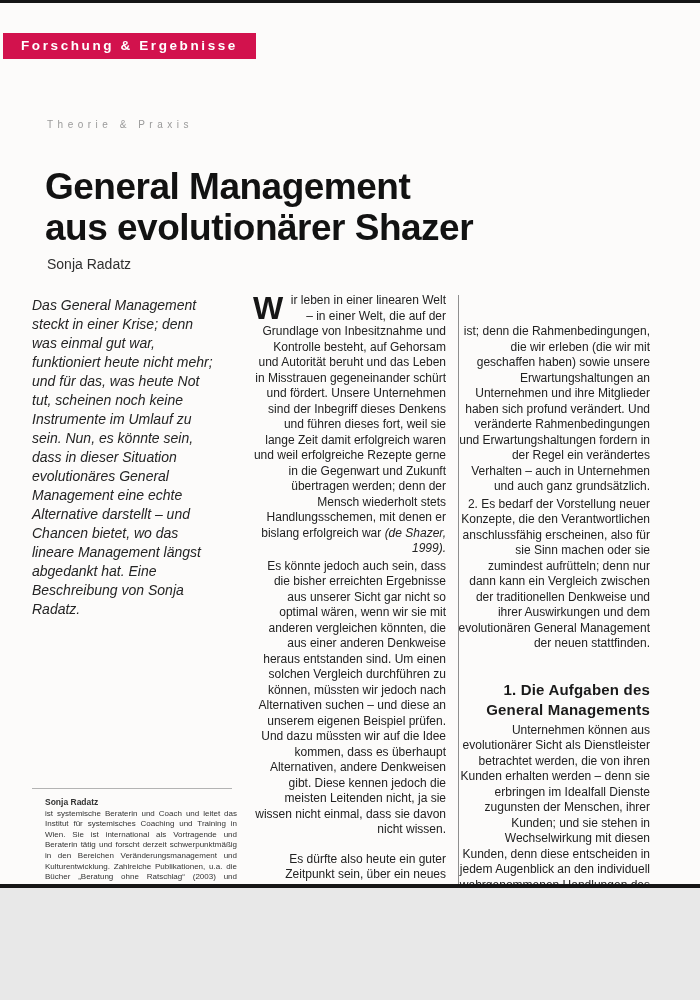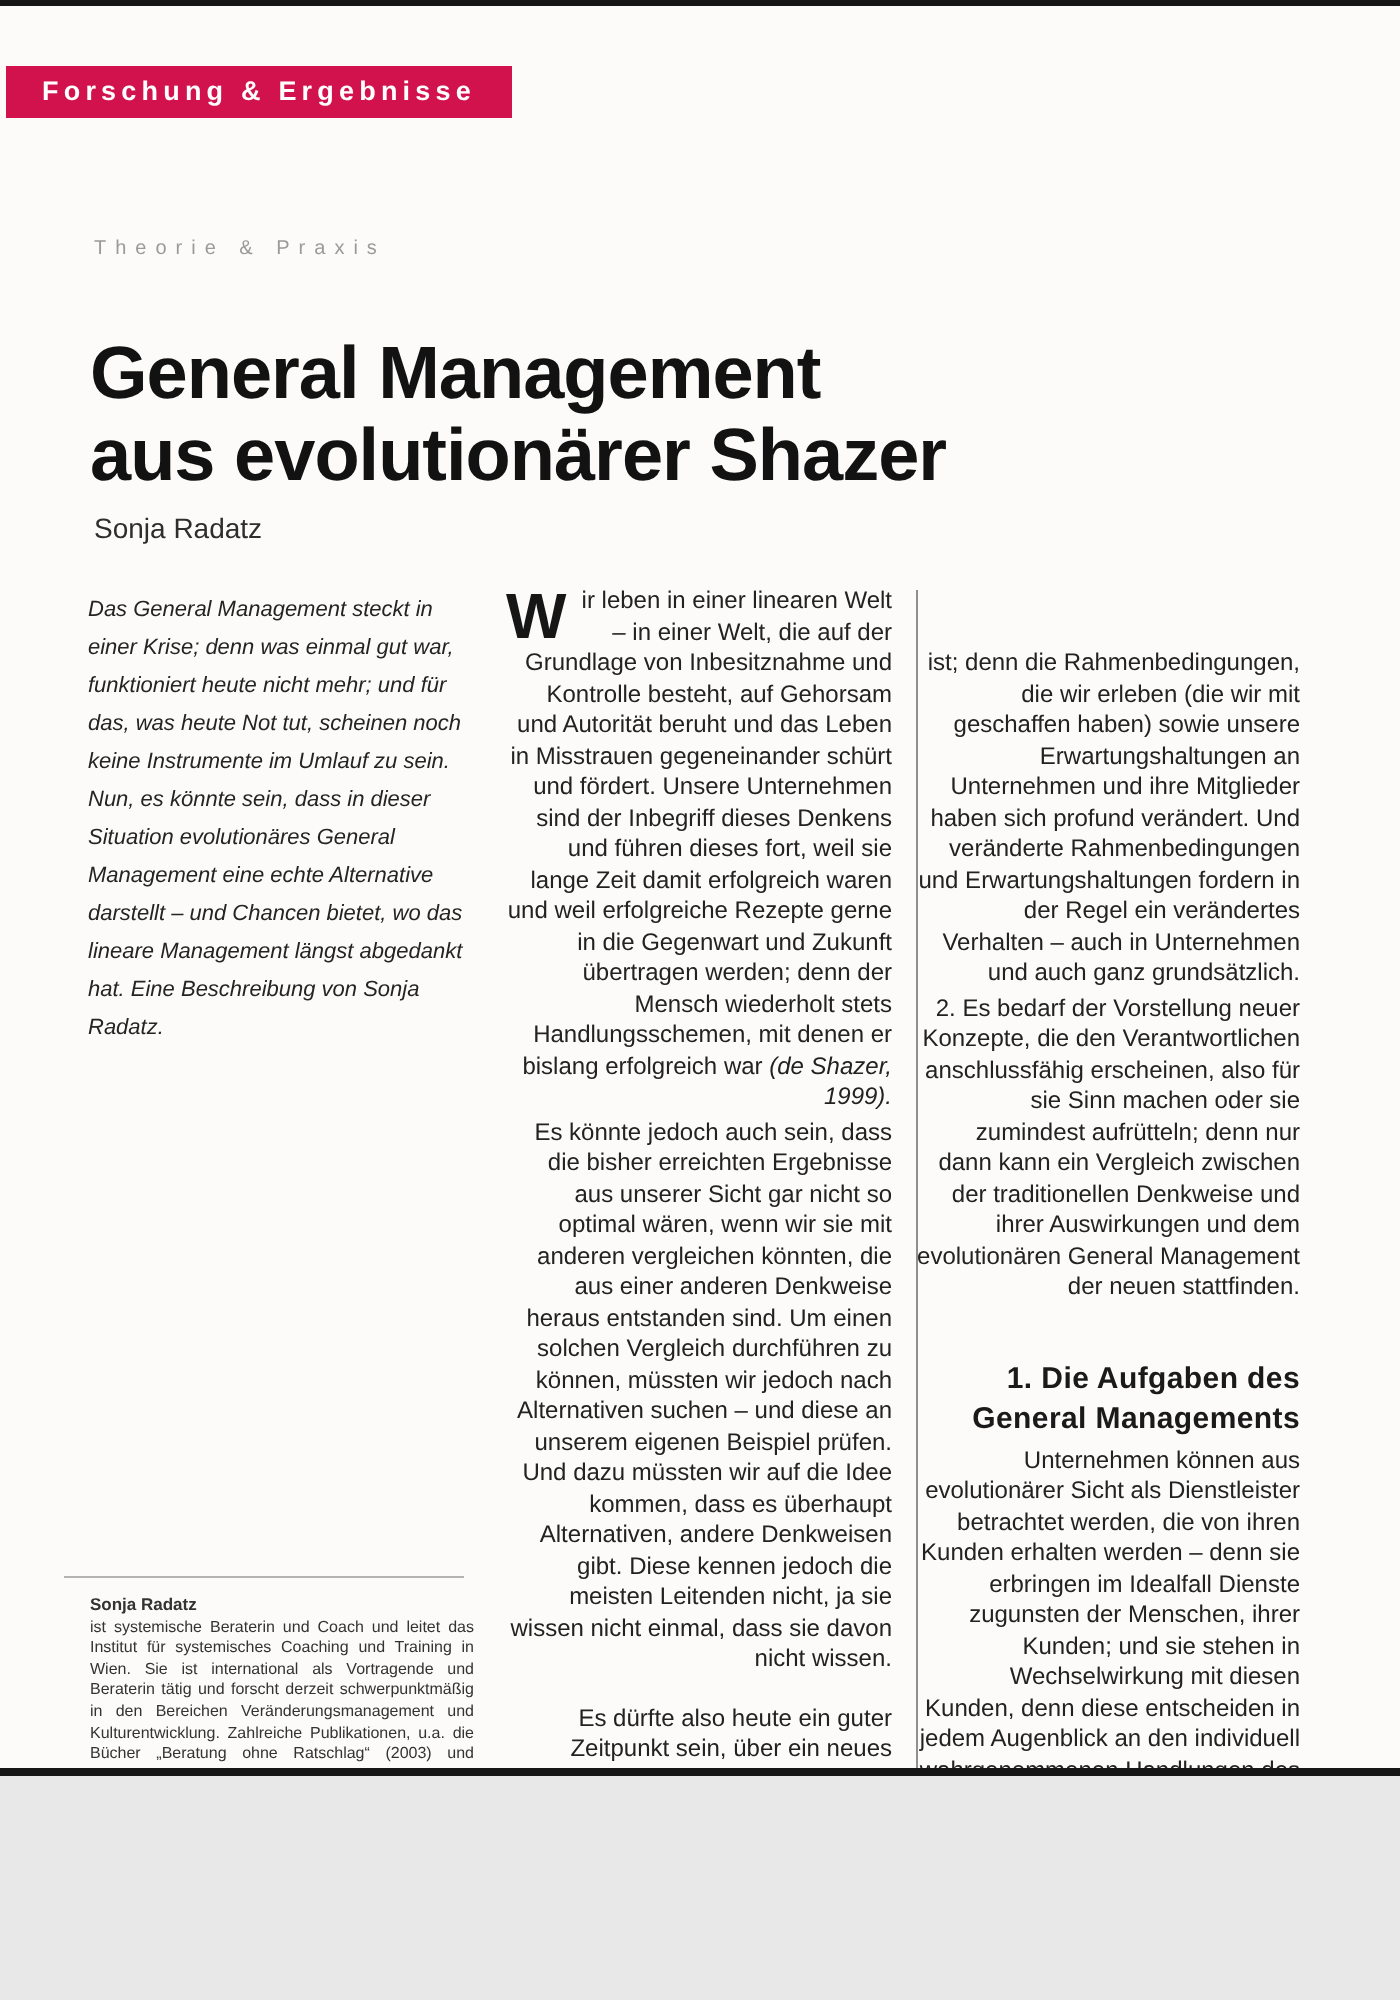--- a/index.html
+++ b/index.html
@@ -31,22 +31,22 @@
     font-size:37px;line-height:41px;font-weight:bold;color:#121212;
     letter-spacing:-0.5px;
     margin-top:10px;
   }
   .byline{
     position:absolute;left:47px;top:256px;
     font-size:14px;color:#2e2e2e;
   }
 
   .intro{
-    position:absolute;left:44px;top:296px;width:188px;
-    font-style:italic;font-size:11px;line-height:19px;color:#242424;
+    position:absolute;left:32px;top:296px;width:188px;
+    font-style:italic;font-size:14px;line-height:19px;color:#242424;
   }
 
   .col{
     position:absolute;top:293px;height:634px;overflow:hidden;
     font-size:12px;line-height:15.5px;text-align:justify;color:#222;
     hyphens:auto;
   }
   .col p{margin:0 0 2px 0;text-align:right;}
   .col2{left:253px;width:193px;}
   .col3{left:458px;width:192px;margin-top:31px;}

